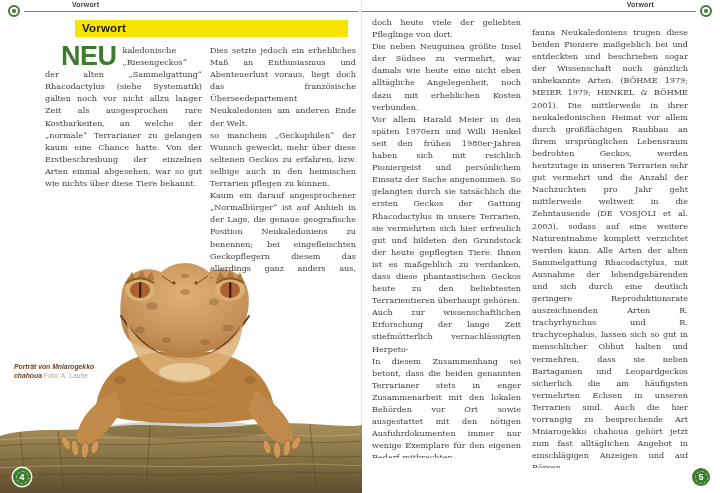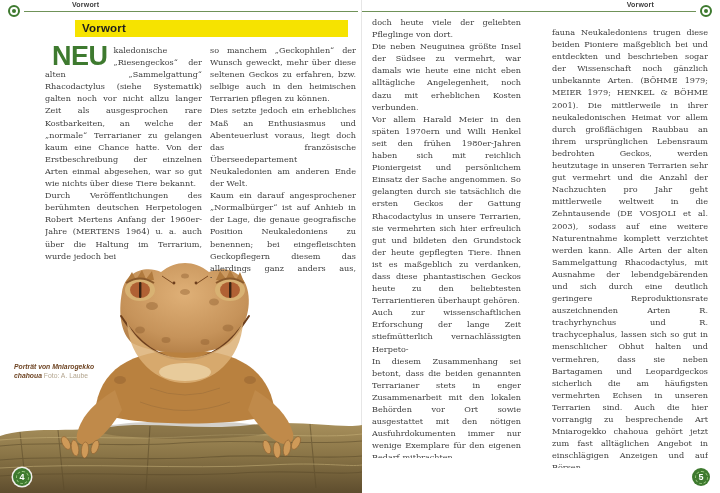--- a/index.html
+++ b/index.html
@@ -31,23 +31,23 @@
   .ornament.right{left:700px;}
 
   .chapter-bar{position:absolute;left:75px;top:20px;width:273px;height:17px;background:var(--highlight-yellow);z-index:2;}
   .chapter-bar .title{display:block;padding-left:7px;font-size:11.5px;font-weight:bold;color:#1d1d1d;line-height:17px;letter-spacing:.2px;}
 
   .col{position:absolute;overflow:hidden;color:var(--body-text);font-family:"DejaVu Serif",serif;z-index:2;}
   .col p{font-size:8.1px;line-height:12.1px;text-align:justify;word-spacing:.2px;}
   .col-l1{left:45px;top:44px;width:157px;height:234px;}
   .col-l2{left:210px;top:44px;width:146px;height:234px;}
   .col-r1{left:372px;top:16px;width:149px;height:442px;}
-  .col-r2{left:552px;top:26px;width:156px;height:442px;}
-
-  .dropcap{float:left;font-family:"Liberation Sans",sans-serif;font-size:27px;line-height:23px;font-weight:800;letter-spacing:-0.5px;color:var(--accent-green);margin:1px 6px 0 7px;}
+  .col-r2{left:532px;top:26px;width:156px;height:442px;}
+
+  .dropcap{float:left;font-family:"Liberation Sans",sans-serif;font-size:27px;line-height:23px;font-weight:800;letter-spacing:-0.5px;color:var(--accent-green);margin:1px 6px 0 16px;}
 
   .photo{position:absolute;left:0;top:220px;width:362px;height:273px;z-index:1;}
 
   .caption{position:absolute;left:14px;top:362px;width:102px;z-index:4;font-size:6.8px;line-height:9px;}
   .caption .species{font-weight:bold;font-style:italic;color:var(--caption-brown);}
   .caption .credit{color:var(--credit-gray);font-weight:normal;}
 
   .page-badge{position:absolute;width:18px;height:18px;border-radius:50%;background:var(--accent-green);
     box-shadow:0 0 0 1.5px rgba(255,255,255,.9);z-index:5;display:flex;align-items:center;justify-content:center;}
   .page-badge::before{content:"";position:absolute;inset:2.5px;border:1px dashed #9fcb84;border-radius:50%;}
@@ -69,25 +69,24 @@
   <div class="ornament left"></div>
   <div class="ornament right"></div>
 
   <div class="chapter-bar">
     <span class="title">Vorwort</span>
   </div>
 
   <div class="col col-l1">
     <span class="dropcap">NEU</span>
   <p>kaledonische „Riesengeckos“ der alten „Sammelgattung“ Rhacodactylus (siehe Systematik) galten noch vor nicht allzu langer Zeit als ausgesprochen rare Kostbarkeiten, an welche der „normale“ Terrarianer zu gelangen kaum eine Chance hatte. Von der Erstbeschreibung der einzelnen Arten einmal abgesehen, war so gut wie nichts über diese Tiere bekannt.</p>
-      <p>Durch Veröffentlichungen des berühmten deutschen Herpetologen Robert Mertens Anfang der 1960er-Jahre (MERTENS 1964) u. a. auch über die Haltung im Terrarium, wurde jedoch bei</p>
     </div>
   <div class="col col-l2">
+      <p>Dies setzte jedoch ein erhebliches Maß an Enthusiasmus und Abenteuerlust voraus, liegt doch das französische Überseedepartement Neukaledonien am anderen Ende der Welt.</p>
       <p>so manchem „Geckophilen“ der Wunsch geweckt, mehr über diese seltenen Geckos zu erfahren, bzw. selbige auch in den heimischen Terrarien pflegen zu können.</p>
-      <p>Dies setzte jedoch ein erhebliches Maß an Enthusiasmus und Abenteuerlust voraus, liegt doch das französische Überseedepartement Neukaledonien am anderen Ende der Welt.</p>
       <p>Kaum ein darauf angesprochener „Normalbürger“ ist auf Anhieb in der Lage, die genaue geografische Position Neukaledoniens zu benennen; bei eingefleischten Geckopflegern diesem das allerdings ganz anders aus, kommen</p>
     </div>
 
   <div class="col col-r1">
       <p>doch heute viele der geliebten Pfleglinge von dort.</p>
       <p>Die neben Neuguinea größte Insel der Südsee zu vermehrt, war damals wie heute eine nicht eben alltägliche Angelegenheit, noch dazu mit erheblichen Kosten verbunden.</p>
       <p>Vor allem Harald Meier in den späten 1970ern und Willi Henkel seit den frühen 1980er-Jahren haben sich mit reichlich Pioniergeist und persönlichem Einsatz der Sache angenommen. So gelangten durch sie tatsächlich die ersten Geckos der Gattung Rhacodactylus in unsere Terrarien, sie vermehrten sich hier erfreulich gut und bildeten den Grundstock der heute gepflegten Tiere. Ihnen ist es maßgeblich zu verdanken, dass diese phantastischen Geckos heute zu den beliebtesten Terrarientieren überhaupt gehören.</p>
       <p>Auch zur wissenschaftlichen Erforschung der lange Zeit stiefmütterlich vernachlässigten Herpeto-</p>
       <p>In diesem Zusammenhang sei betont, dass die beiden genannten Terrarianer stets in enger Zusammenarbeit mit den lokalen Behörden vor Ort sowie ausgestattet mit den nötigen Ausfuhrdokumenten immer nur wenige Exemplare für den eigenen Bedarf mitbrachten.</p>
     </div>

